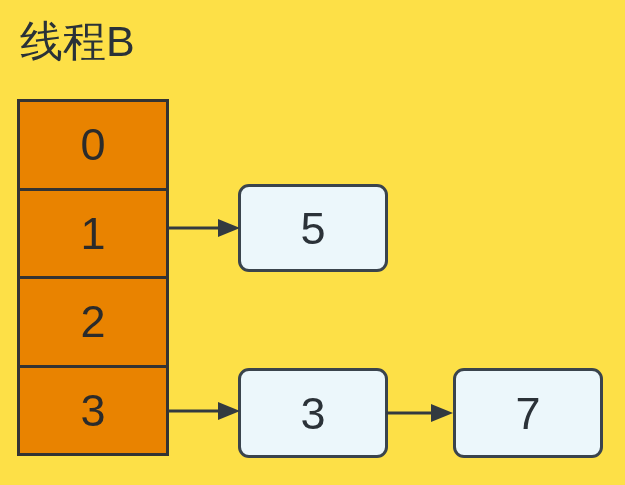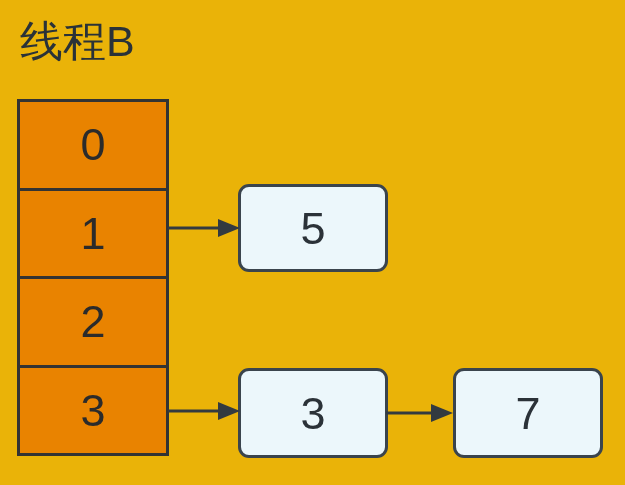--- a/index.html
+++ b/index.html
@@ -11,21 +11,21 @@
     width: 625px;
     height: 485px;
     background: #eaf5fd;
     font-family: "Liberation Sans", "DejaVu Sans", sans-serif;
     overflow: hidden;
   }
   #canvas {
     position: relative;
     width: 625px;
     height: 485px;
-    background: #eab308;
+    background: #fde047;
   }
 
   
   #diagram-title {
     position: absolute;
     left: 20px;
     top: 20px;
     font-size: 43px;
     line-height: 1;
     font-weight: 400;

